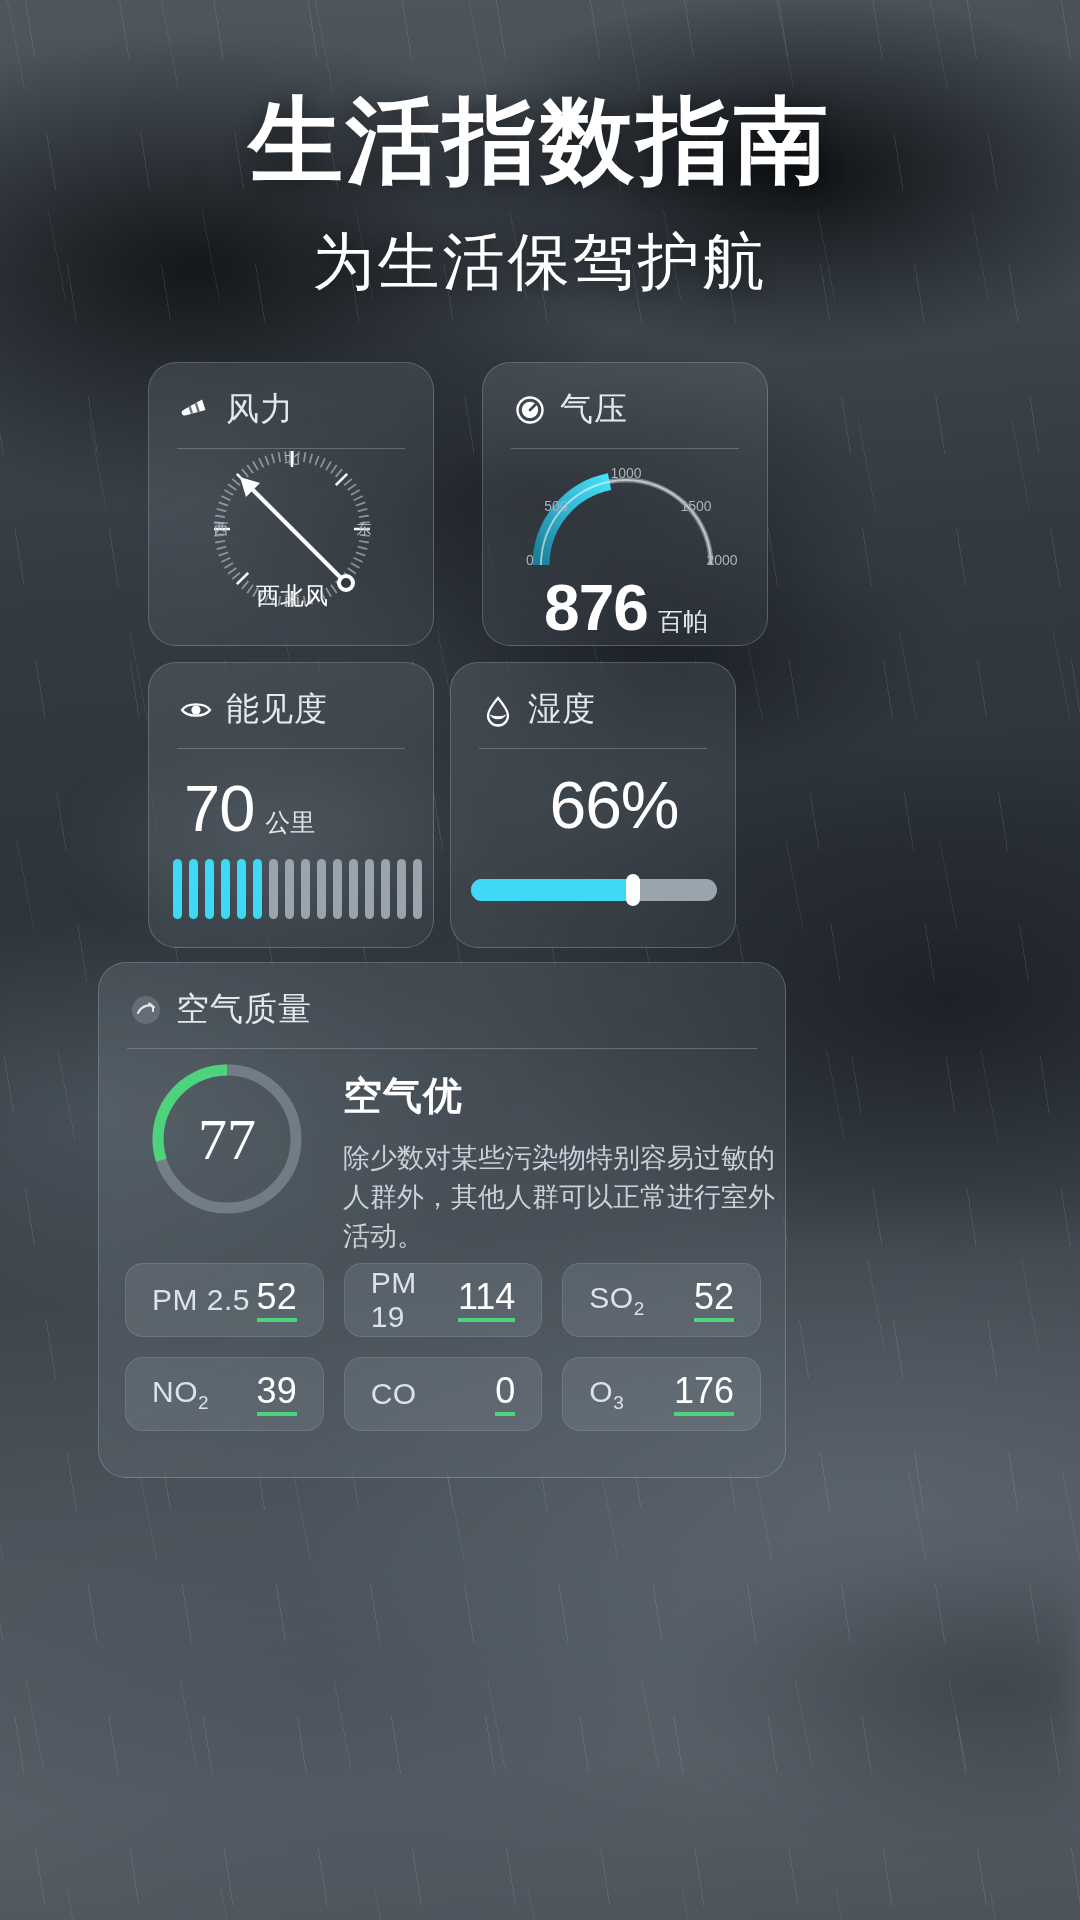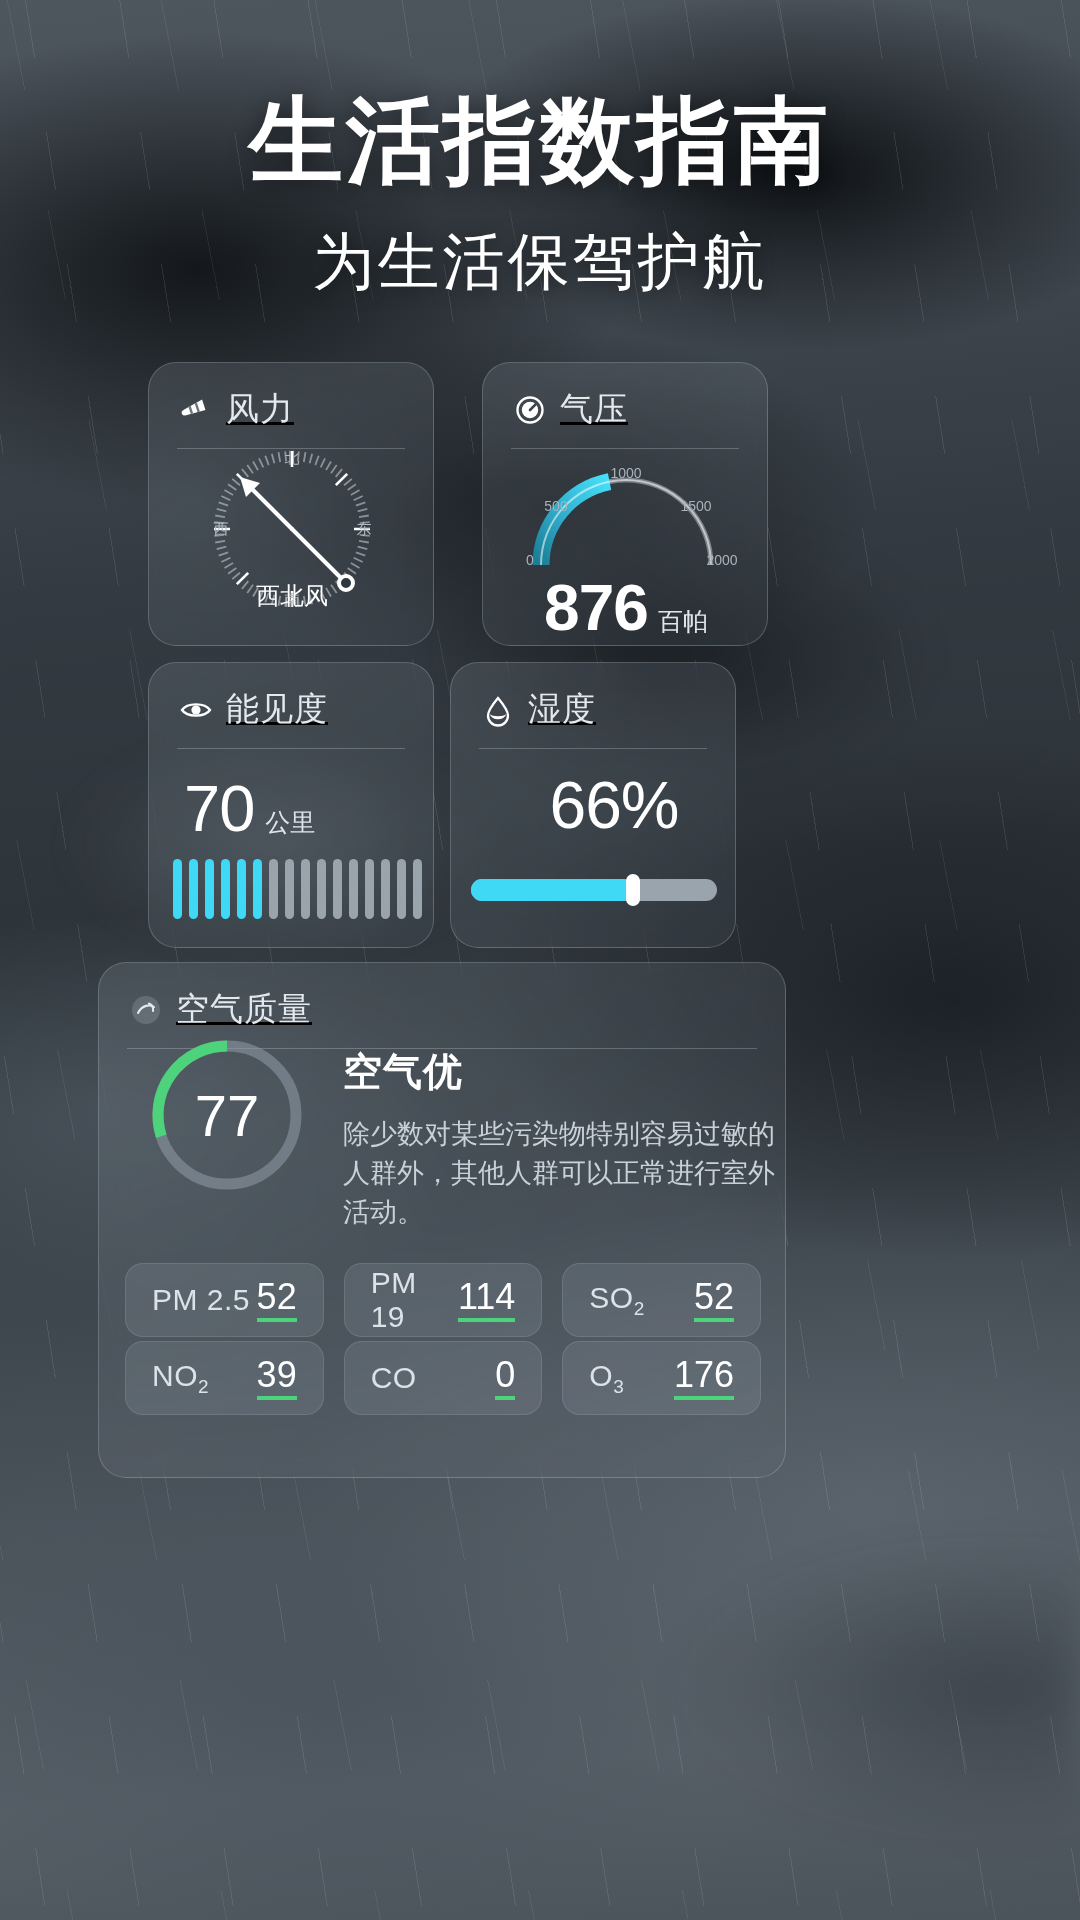--- a/index.html
+++ b/index.html
@@ -81,21 +81,21 @@
   
   .card {
     position:absolute;
     border-radius:28px;
     background:linear-gradient(150deg, rgba(160,172,182,0.18), rgba(110,122,134,0.13));
     border:1px solid rgba(210,220,228,0.24);
     backdrop-filter:blur(14px);
     -webkit-backdrop-filter:blur(14px);
     overflow:hidden;
   }
-  .card-head { display:flex; align-items:center; gap:13px; padding:24px 0 0 30px;text-decoration:underline; }
+  .card-head { display:flex; align-items:center; gap:13px; padding:24px 0 0 30px; }
   .card-title { color:#e4e9ee; font-size:33px; letter-spacing:1px; }
   .divider {
     height:1px; background:rgba(222,230,238,0.26);
     margin:16px 28px 0 28px;
   }
 
   #card-wind      { left:148px; top:362px; width:286px; height:284px; }
   #card-pressure  { left:450px; top:362px; width:286px; height:284px;margin-left:32px; }
   #card-vis       { left:148px; top:662px; width:286px; height:286px; }
   #card-humidity  { left:450px; top:662px; width:286px; height:286px; }
@@ -142,34 +142,34 @@
     position:absolute; left:20px; top:216px; width:246px; height:22px;
     border-radius:11px; background:#9aa4ad;
   }
   .hum-fill { position:absolute; left:0; top:0; height:22px; border-radius:11px; background:#3fd8f5; }
   .hum-knob {
     position:absolute; top:-5px; width:14px; height:32px;
     border-radius:7px; background:#ffffff;
   }
 
   
-  .aq-main { position:absolute; left:0; top:72px; width:688px; display:flex; }
+  .aq-main { position:absolute; left:0; top:96px; width:688px; display:flex;font-family:Liberation Serif, serif; }
   .aq-ring { position:relative; width:160px; height:160px; margin-left:48px; }
   .aq-ring svg { position:absolute; inset:0; }
   .aq-num {
     position:absolute; inset:0; display:flex; align-items:center; justify-content:center;
     color:#fff; font-size:58px; font-weight:normal;
   }
   .aq-text { margin-left:36px; padding-top:10px; width:440px; }
   .aq-level { color:#fff; font-size:39px; font-weight:bold; letter-spacing:1px; }
   .aq-desc { color:#c9d1d8; font-size:27px; line-height:1.45; margin-top:16px; }
 
   .pollutants {
     position:absolute; left:26px; top:300px; width:636px;
-    display:grid; grid-template-columns:repeat(3,1fr); gap:4px 20px;
+    display:grid; grid-template-columns:repeat(3,1fr); gap:20px 20px;
   }
   .pill {
     height:74px; border-radius:18px;
     background:rgba(168,180,190,0.16);
     border:1px solid rgba(210,220,228,0.14);
     display:flex; align-items:center; justify-content:space-between;
     padding:0 26px;
   }
   .pill-name { color:#dbe2e8; font-size:30px; letter-spacing:0.5px; }
   .pill-name sub { font-size:19px; }

